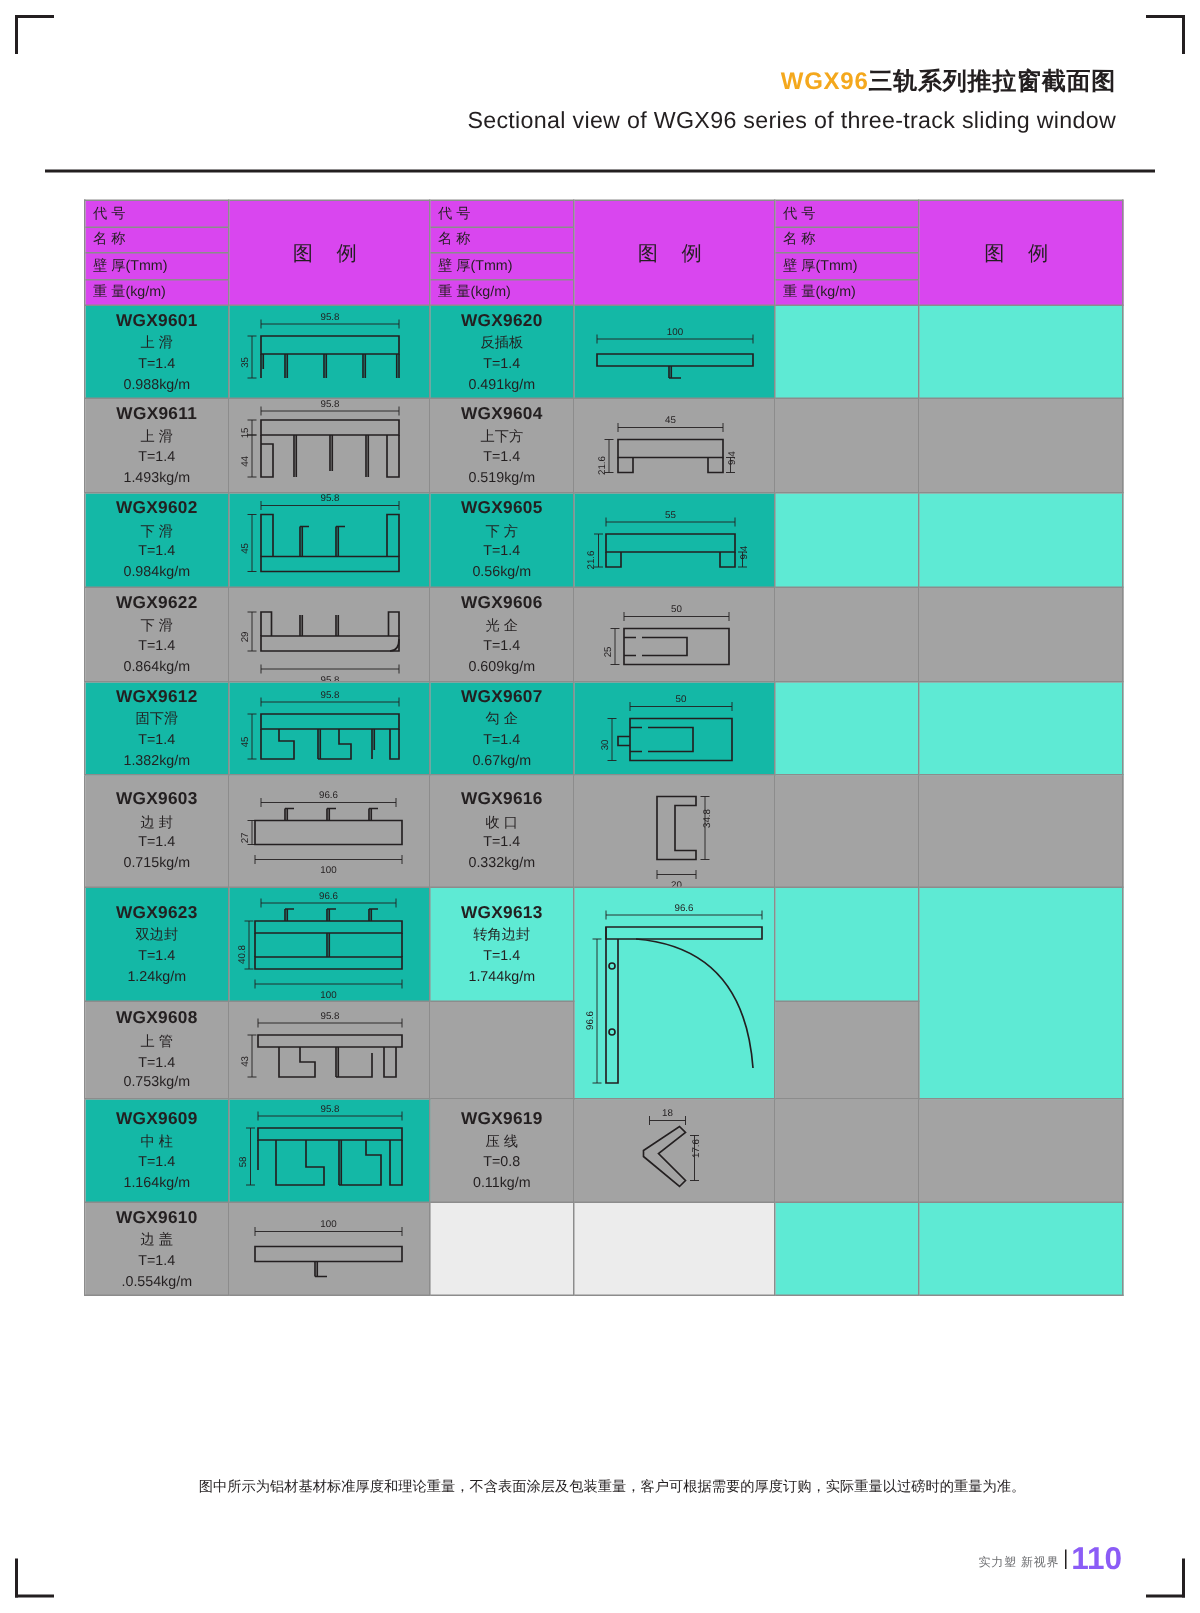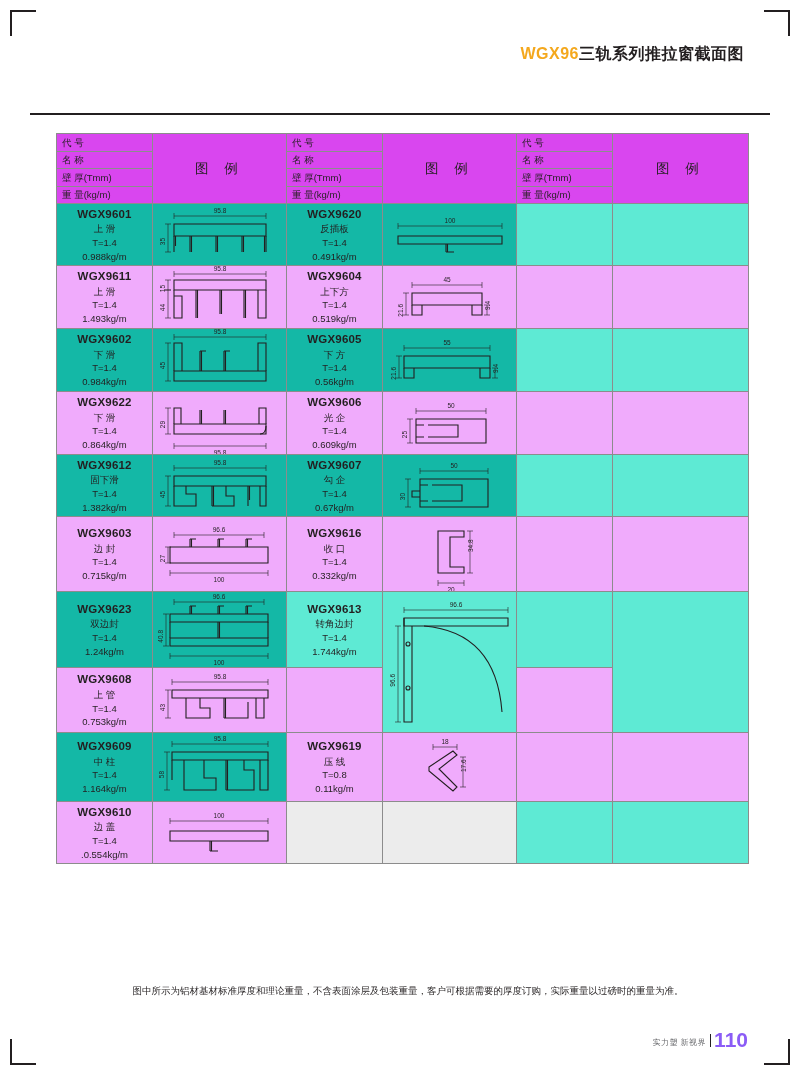--- a/index.html
+++ b/index.html
@@ -48,21 +48,21 @@
   td.info {
     width:96px; text-align:center; vertical-align:middle;
     font-size:9.5px; line-height:1.45; padding:6px 2px;
     height:62px;
   }
   td.info .code { font-size:11.5px; font-weight:bold; letter-spacing:0.2px; }
   td.info .name { font-size:9.5px; }
   td.fig { vertical-align:middle; text-align:center; padding:2px; }
 
   .bg-white { background:#14b8a6; }
-  .bg-cream { background:#f0abfc; }
+  .bg-cream { background:#a3a3a3; }
   .bg-grey  { background:#5eead4; }
   .bg-grey-l { background:#ececec; }
 
   .fig-svg { display:block; margin:0 auto; }
 
   .footnote {
     position:absolute; left:56px; right:40px; top:985px;
     text-align:center; font-size:9.5px; color:#231f20;
   }
   .footer-page {
@@ -78,20 +78,21 @@
 
 <div class="crop tl"></div>
 <div class="crop tr"></div>
 <div class="crop bl"></div>
 <div class="crop br"></div>
 
 <div class="header">
   <div class="title-cn">
     <span class="accent">WGX96</span><span class="dark">三轨系列推拉窗截面图</span>
   </div>
+  <div class="title-en">Sectional  view of WGX96 series of three-track sliding window</div>
 </div>
 <div class="rule"></div>
 
 <table class="sheet">
   <colgroup>
     <col style="width:96px">
       <col style="width:134px">
     <col style="width:96px">
       <col style="width:134px">
     <col style="width:96px">

